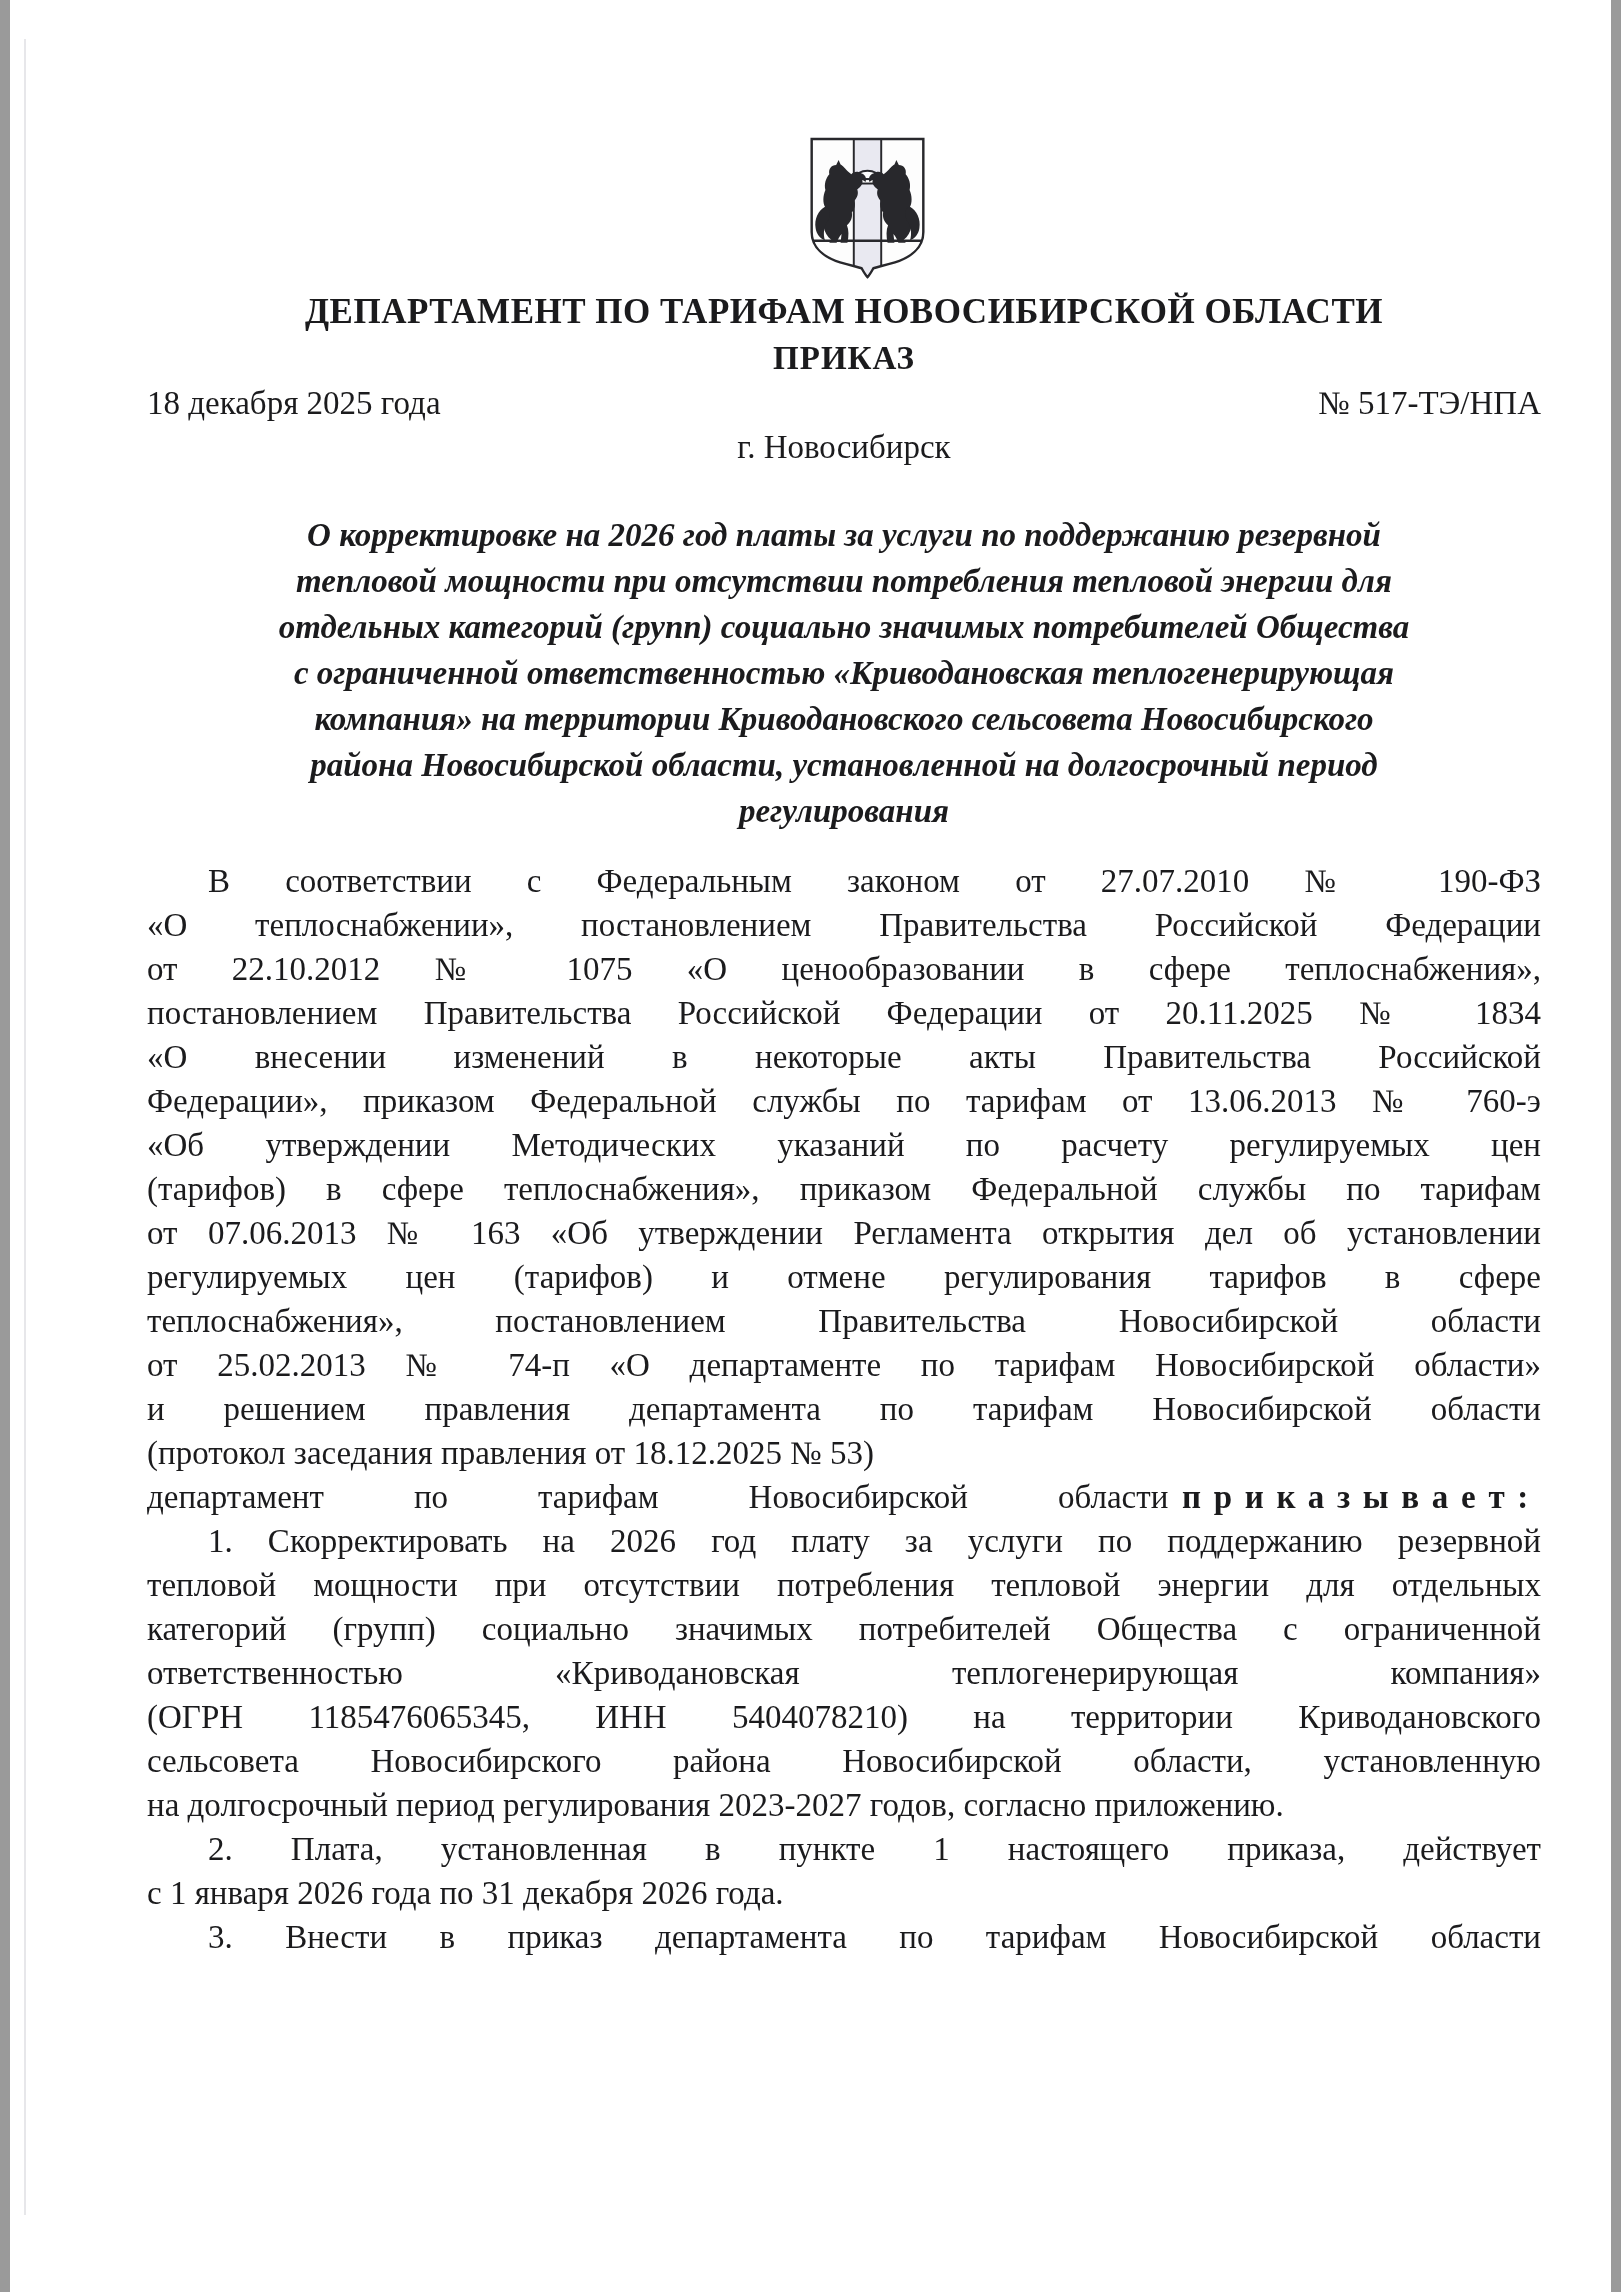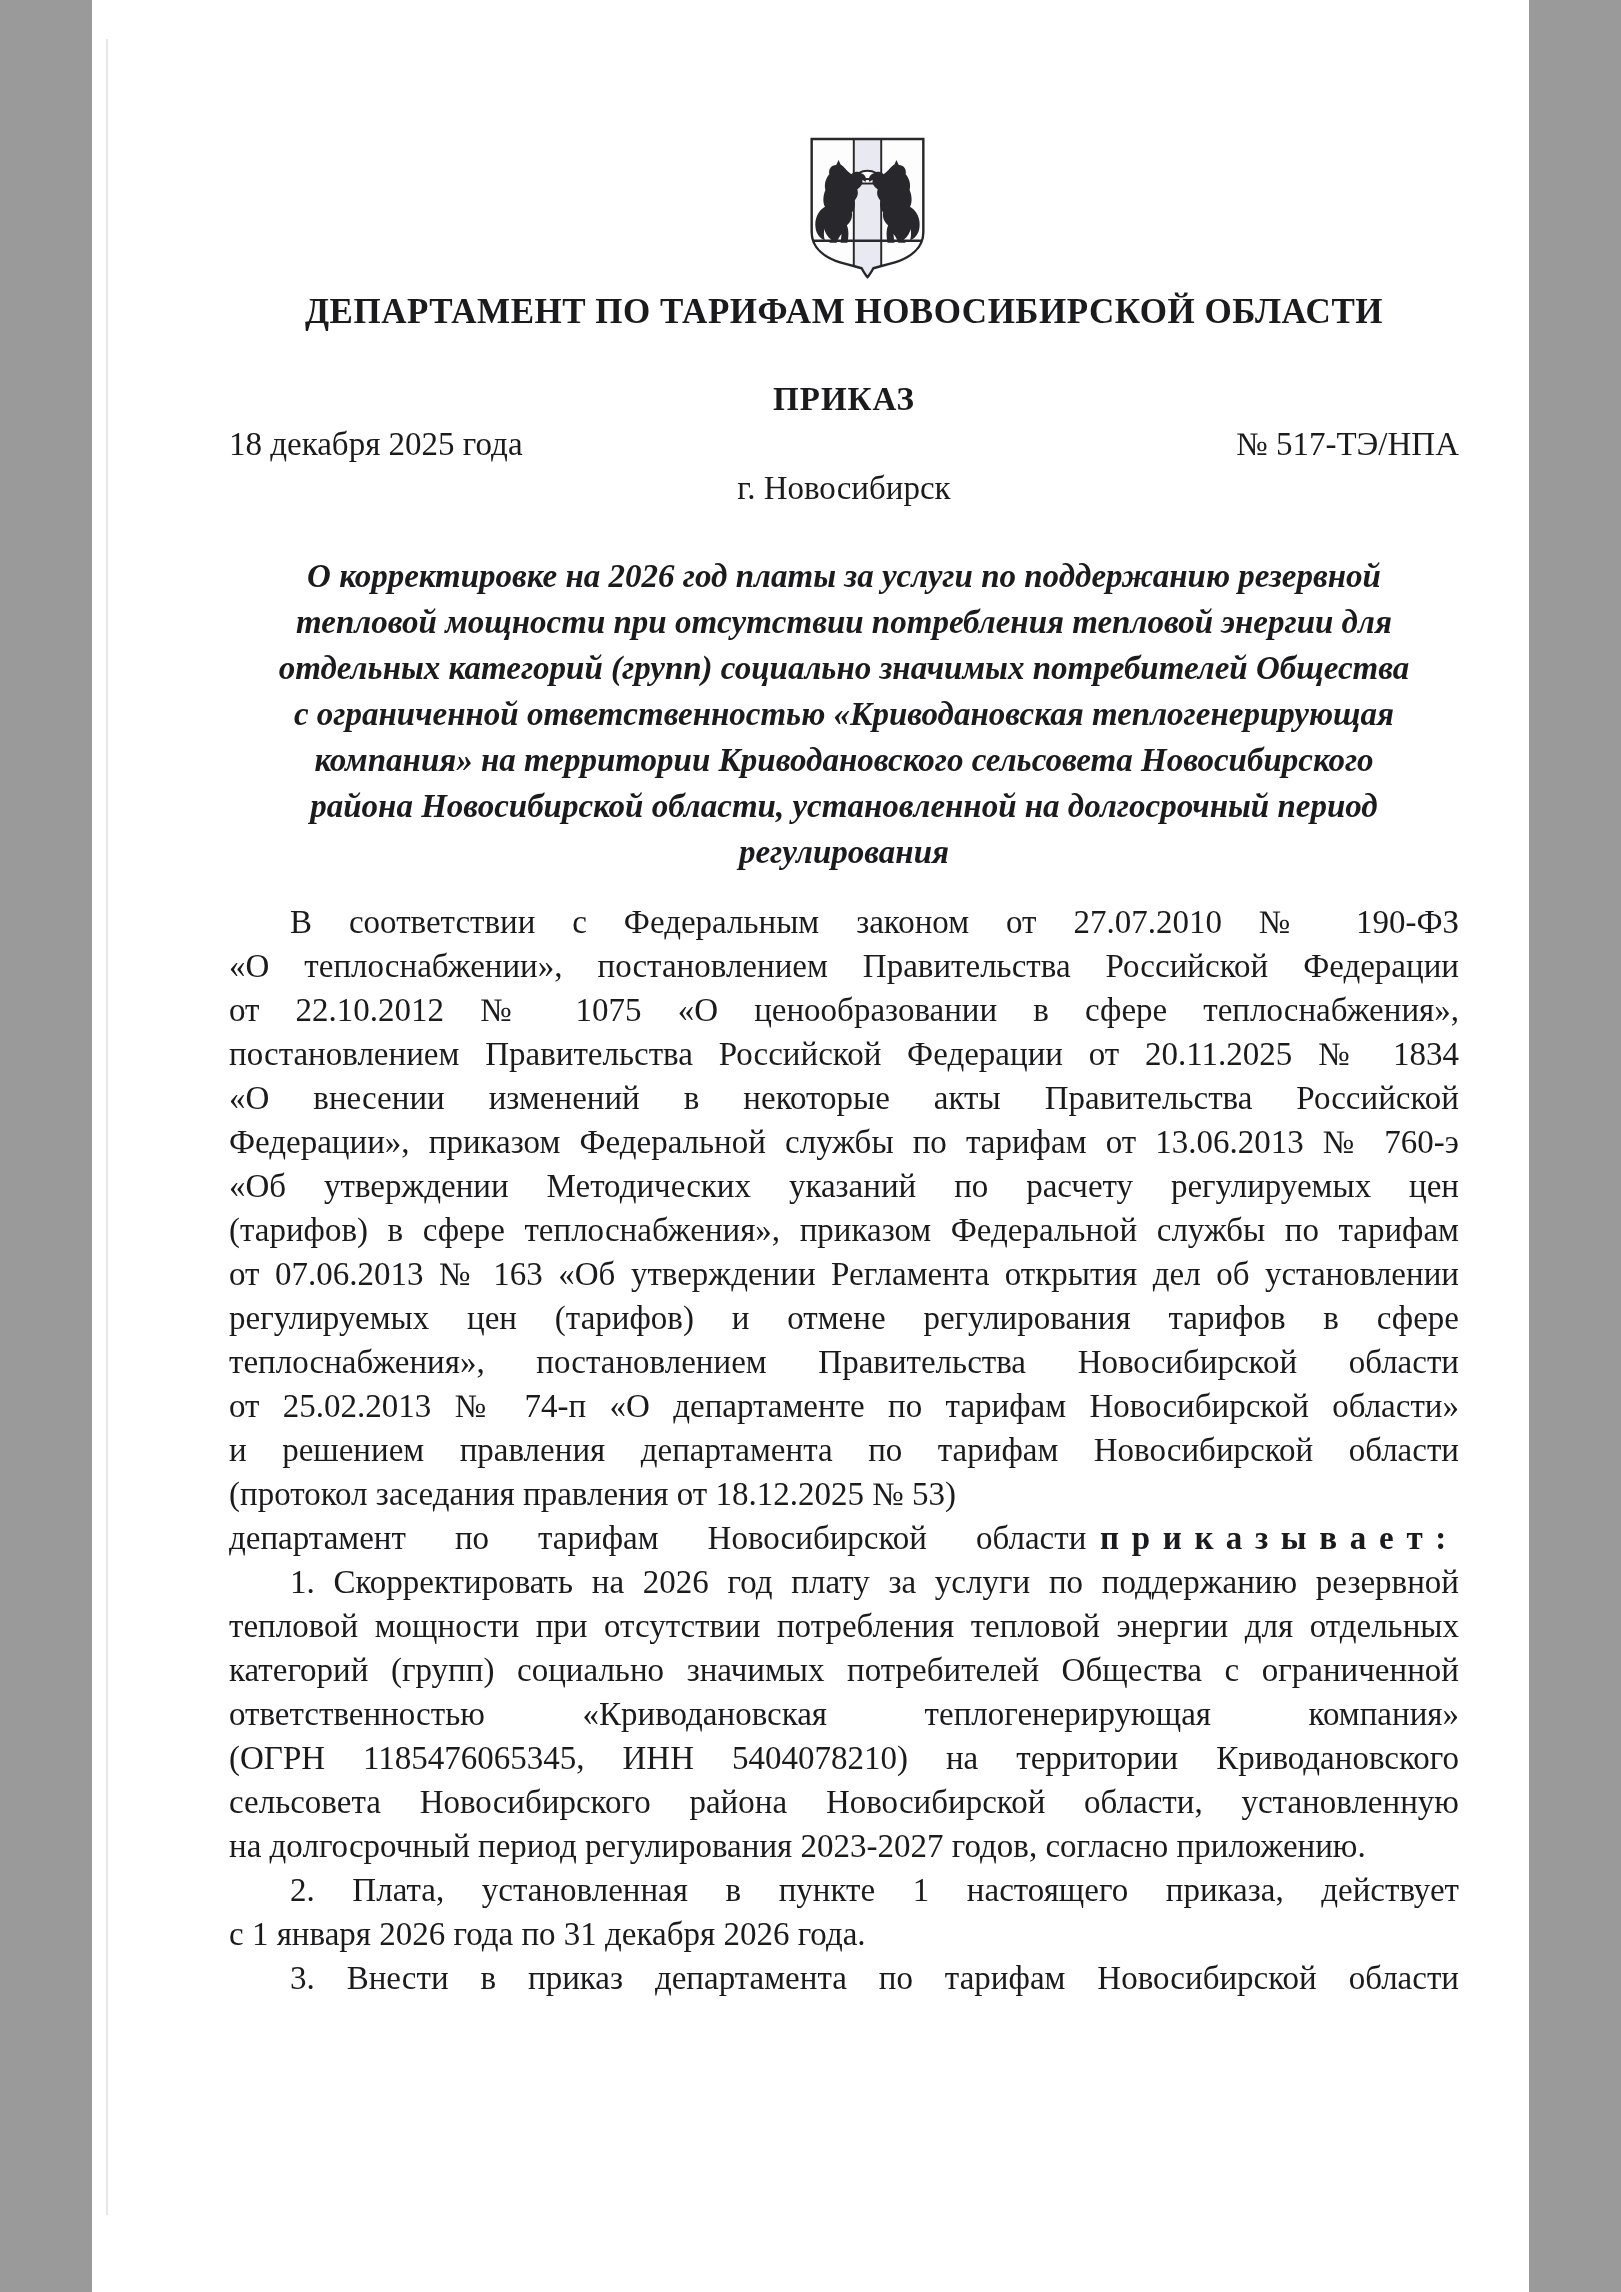--- a/index.html
+++ b/index.html
@@ -1,18 +1,18 @@
 <!DOCTYPE html>
 <html><head>
 <meta charset="utf-8">
 <style>
   html, body { margin: 0; padding: 0; background: #9a9a9a; }
   .page {
     position: relative;
-    width: 1437px;
+    width: 1601px;
     height: 2293px;
     margin: 0 auto;
     background: #ffffff;
     font-family: "Liberation Serif", "DejaVu Serif", serif;
     color: #1b1b1d;
     overflow: hidden;
   }
   .scan-edge {
     position: absolute;
     left: 13.7px; top: 39px; bottom: 78px;
@@ -32,21 +32,20 @@
   .agency {
     margin-top: 9.8px;
     text-align: center;
     font-weight: bold;
     font-size: 35px;
     line-height: 46px;
     letter-spacing: 0.5px;
     white-space: nowrap;
   }
   .doc-type {
-    margin-top: 41px;
     text-align: center;
     font-weight: bold;
     font-size: 33px;
     line-height: 46px;
     letter-spacing: 1px;
   }
   .date-row {
     display: flex;
     justify-content: space-between;
     align-items: flex-start;

